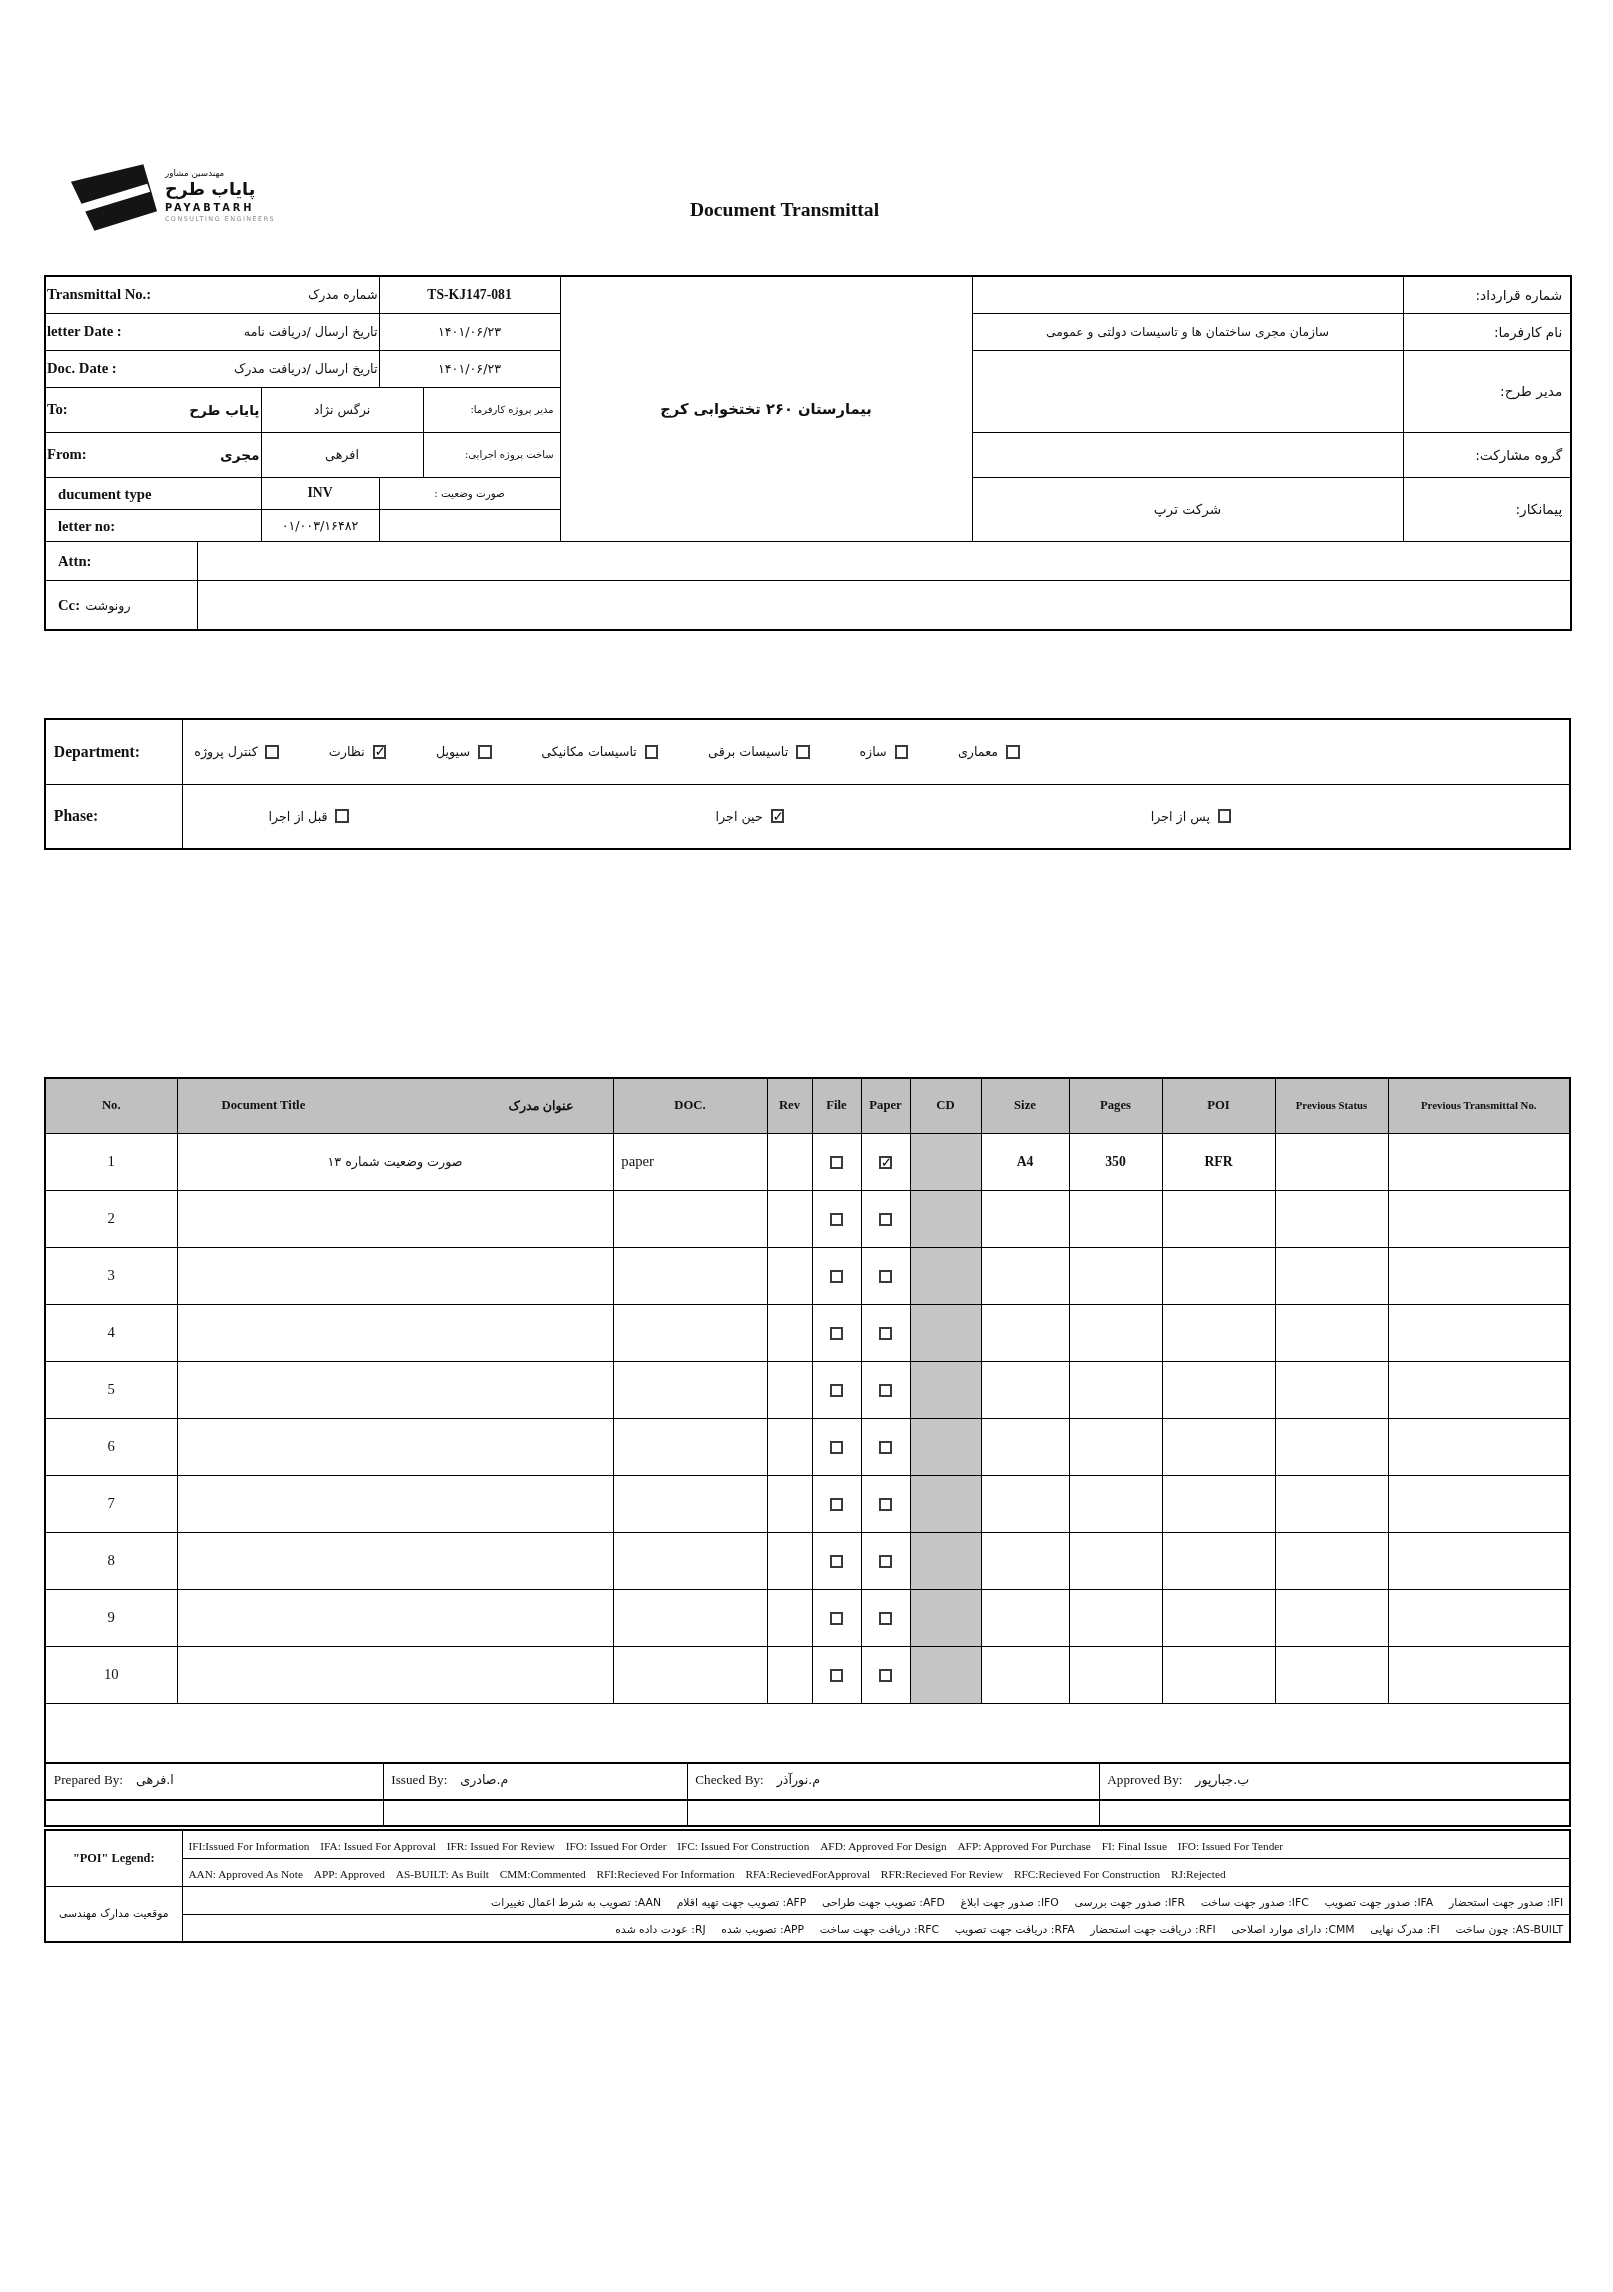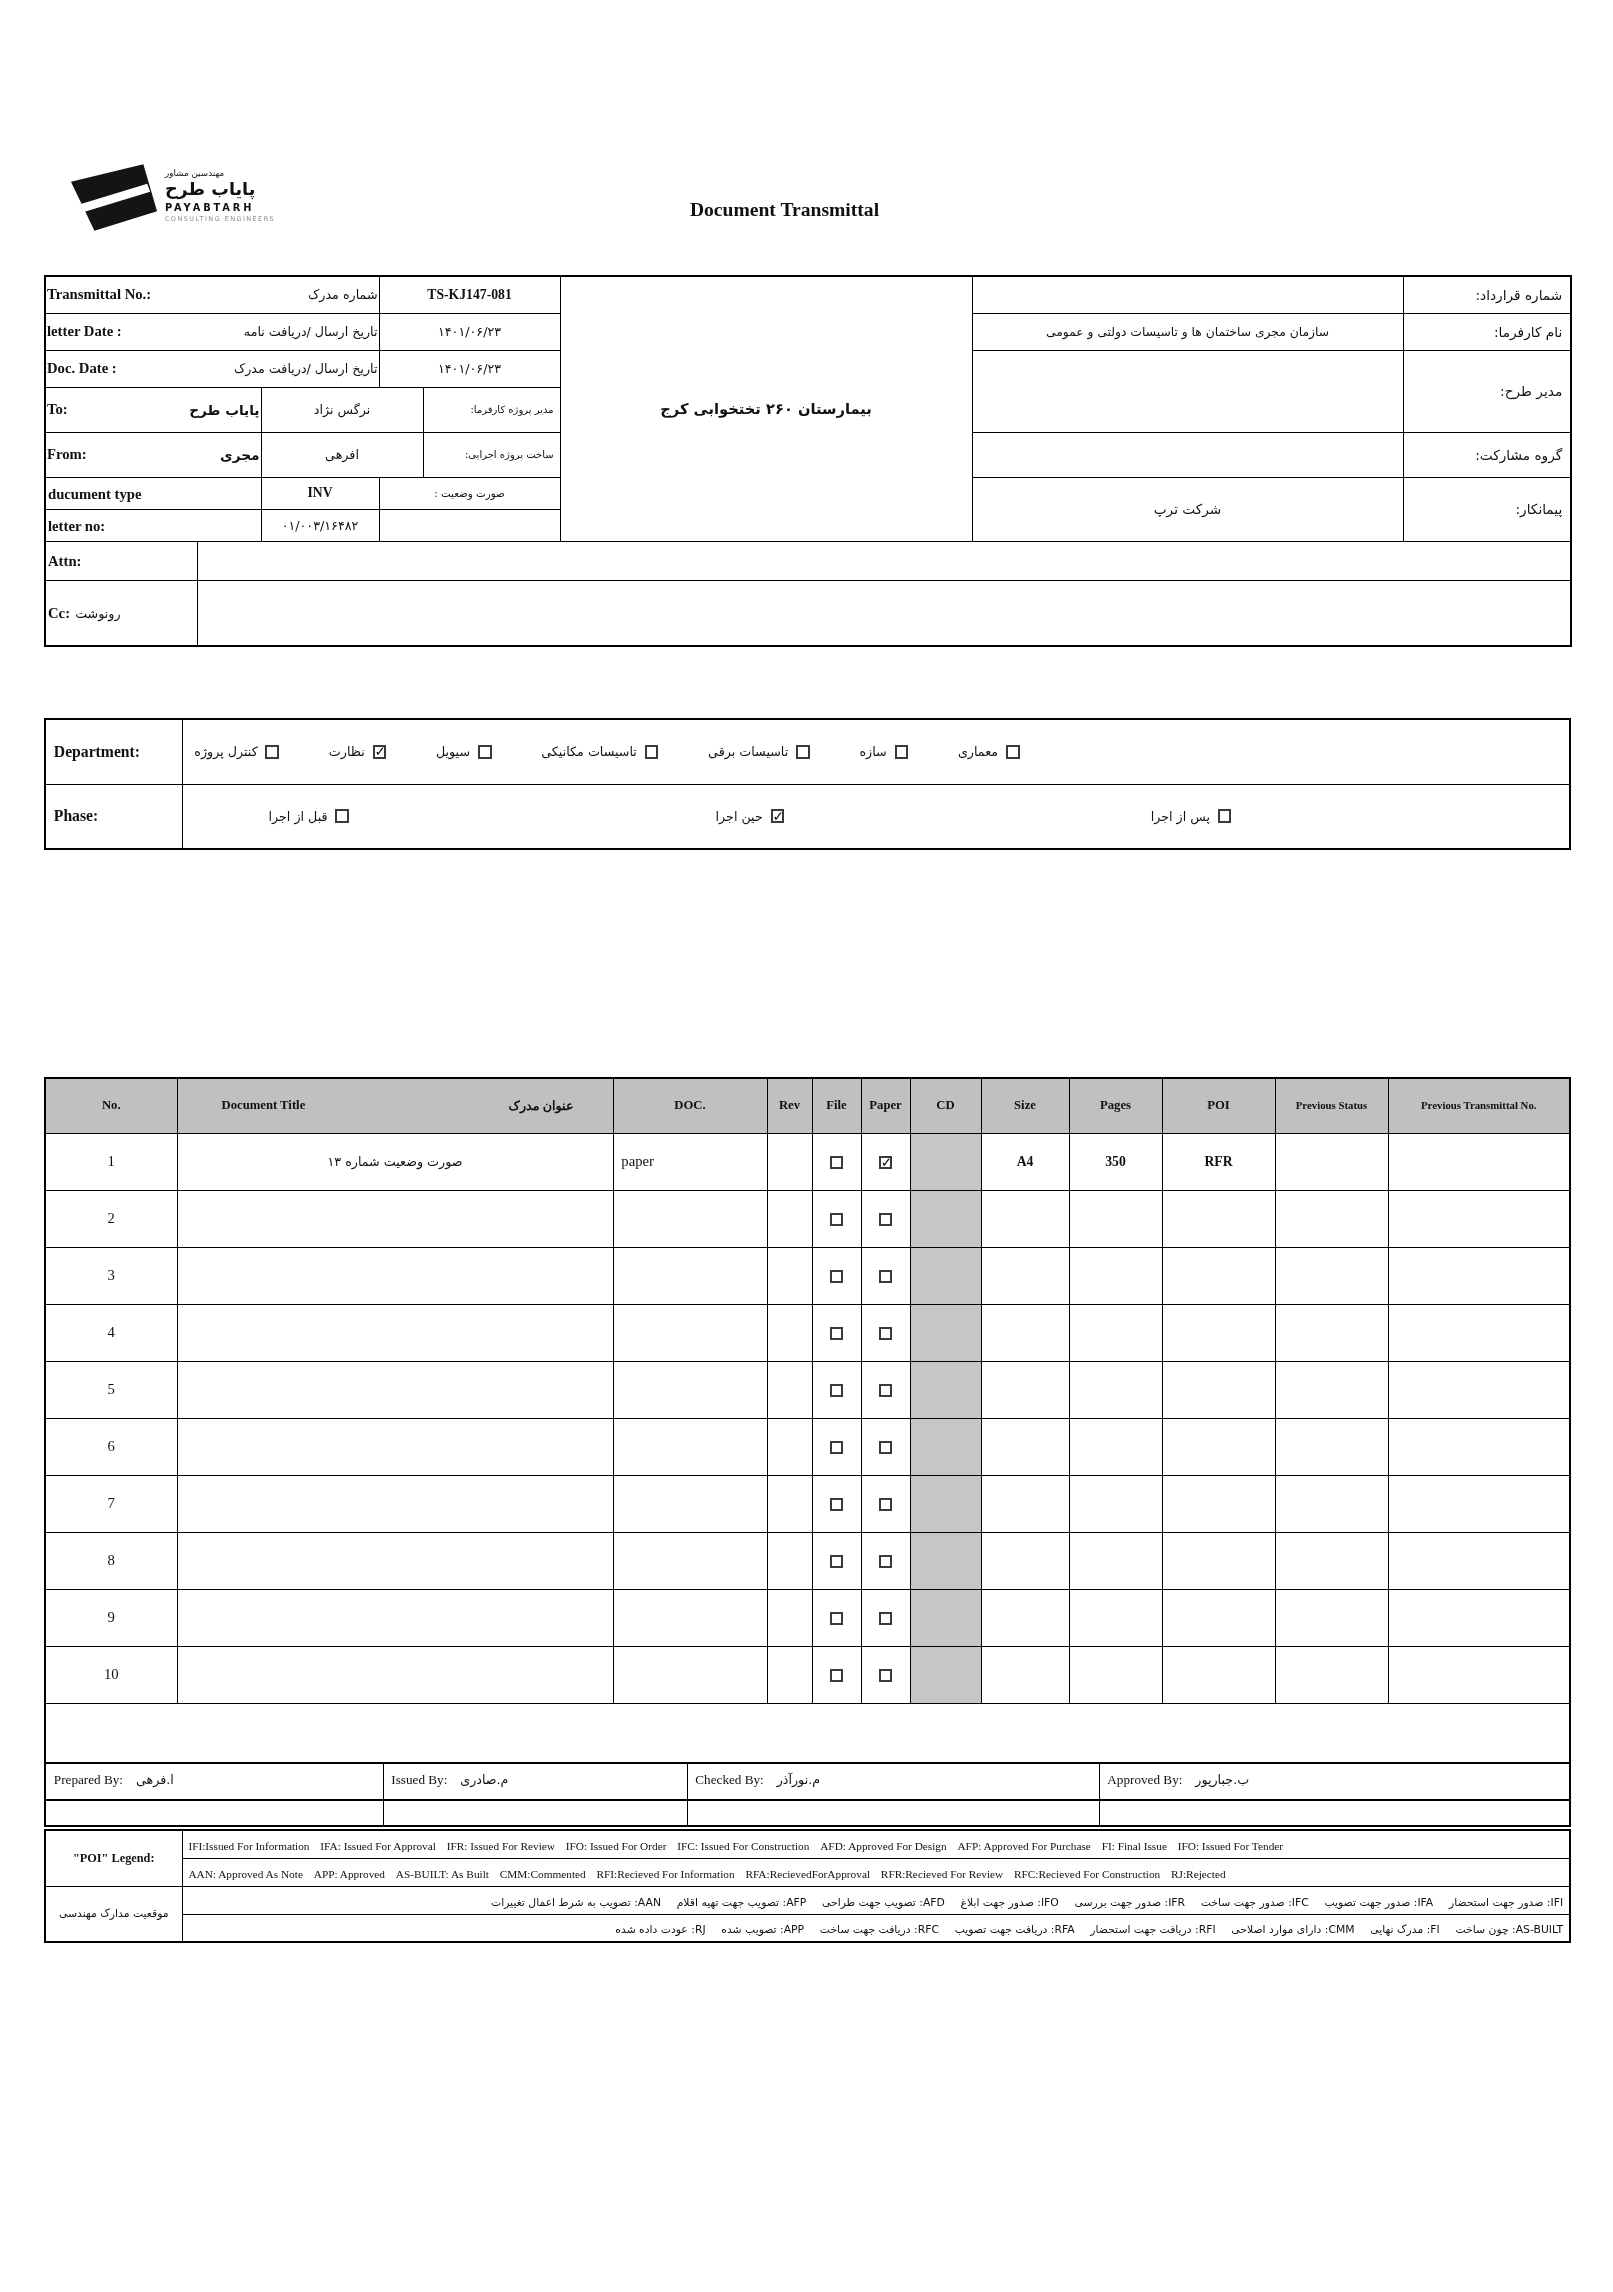--- a/index.html
+++ b/index.html
@@ -30,21 +30,21 @@
   .fa-lbl { direction:rtl; font-size:12.7px; white-space:nowrap; }
   .val-cell { text-align:center; font-size:12.7px; }
   .val-serif { font-family:"Liberation Serif","DejaVu Serif",serif; font-weight:bold; font-size:13.7px; text-align:center; }
   .fa-val-bold { direction:rtl; font-weight:bold; font-size:13.7px; }
   .project-cell { text-align:center; direction:rtl; font-weight:bold; font-size:14.7px; }
   .rt-lbl { direction:rtl; text-align:right; padding:0 7.8px; font-size:13.7px; white-space:nowrap; }
   .rt-val { text-align:center; direction:rtl; font-size:12.3px; }
   .rt-val-big { text-align:center; direction:rtl; font-size:13.7px; }
   .fa-cell-lbl { direction:rtl; text-align:right; padding:0 5.9px; font-size:10px; white-space:nowrap; }
   .small-fa { direction:rtl; font-size:10.3px; text-align:center; }
-  .plain-lbl { padding-left:2px; }
+  .plain-lbl { padding-left:12px; }
 
   
   .mid-table { top:718px; border:2.9px solid #000; }
   .section-lbl { font-family:"Liberation Serif","DejaVu Serif",serif; font-weight:bold; font-size:15.7px; padding-left:7.8px; }
   .opts-wrap { display:flex; align-items:center; height:100%; }
   .dept-opts { width:843px; justify-content:space-between; padding:0 5.9px 0 11.8px; }
   .phase-opts { width:1049px; justify-content:space-between; padding-left:86px; }
   .opt { display:flex; align-items:center; gap:7.8px; }
   .opt-label { font-size:12.7px; white-space:nowrap; }
   .cb { display:inline-block; width:13.7px; height:13.7px; border:2px solid #3a3a3a; background:#fff; position:relative; flex:none; vertical-align:middle; }
@@ -183,21 +183,21 @@
       </td>
       <td class="val-cell">۰۱/۰۰۳/۱۶۴۸۲</td>
       <td colspan="2"></td>
     </tr>
     <tr style="height:39px">
       <td class="plain-lbl">
         <span class="en-lbl">Attn:</span>
       </td>
       <td colspan="7"></td>
     </tr>
-    <tr style="height:66px">
+    <tr style="height:50px">
       <td class="plain-lbl">
         <span class="en-lbl">Cc:</span>
         <span class="fa-lbl">رونوشت</span>
       </td>
       <td colspan="7"></td>
     </tr>
   </tbody>
     </table>
 
   <table class="mid-table">

